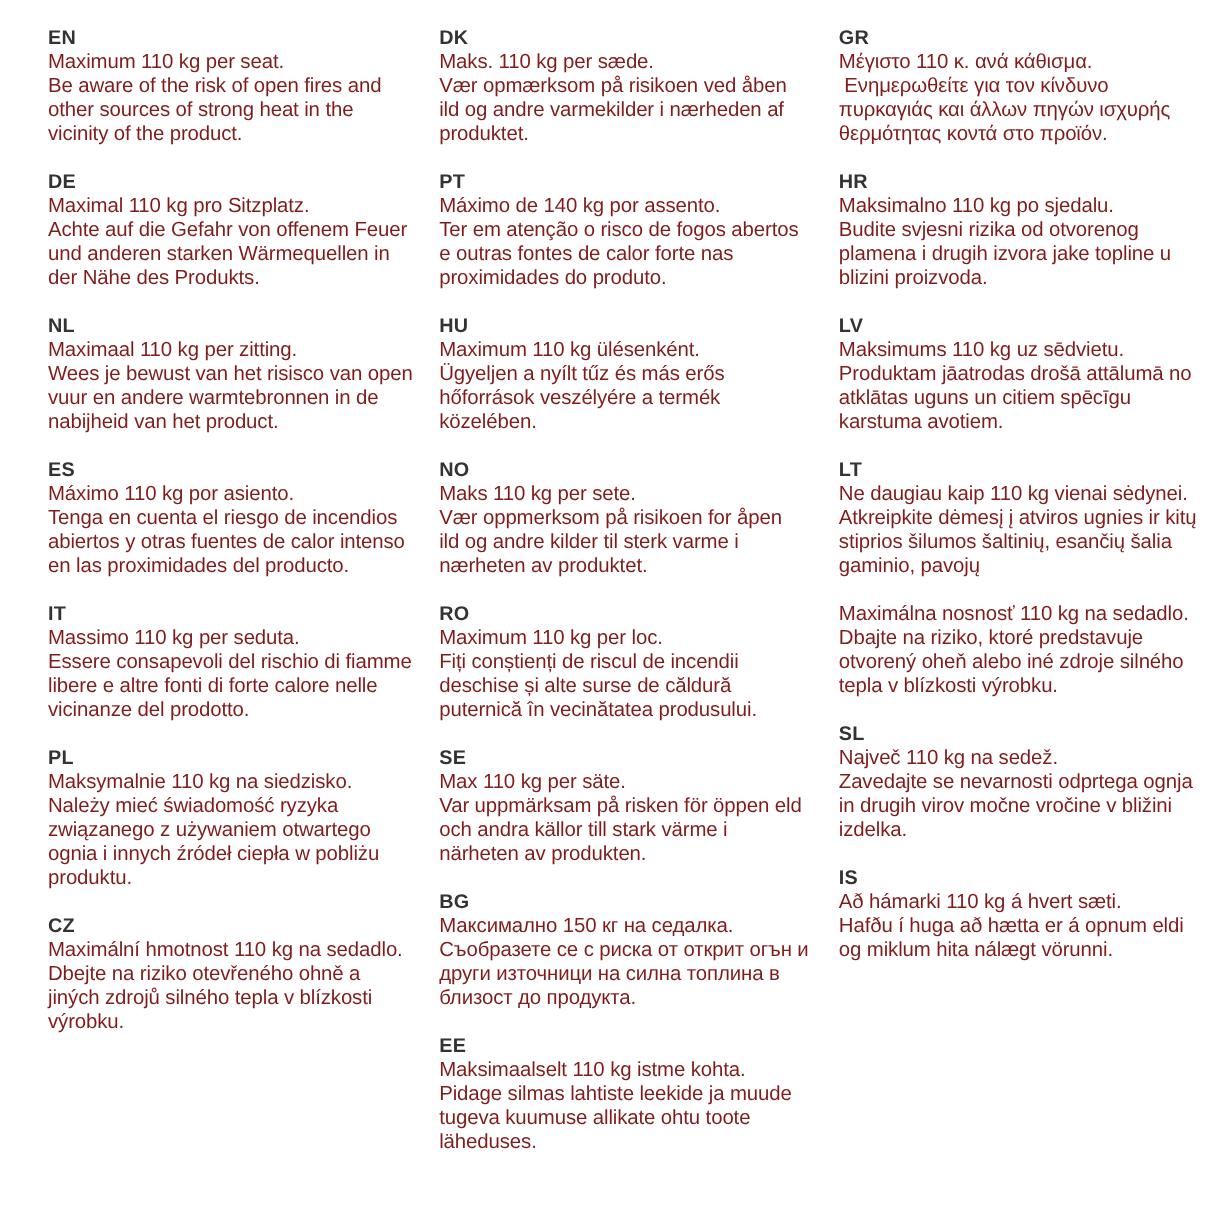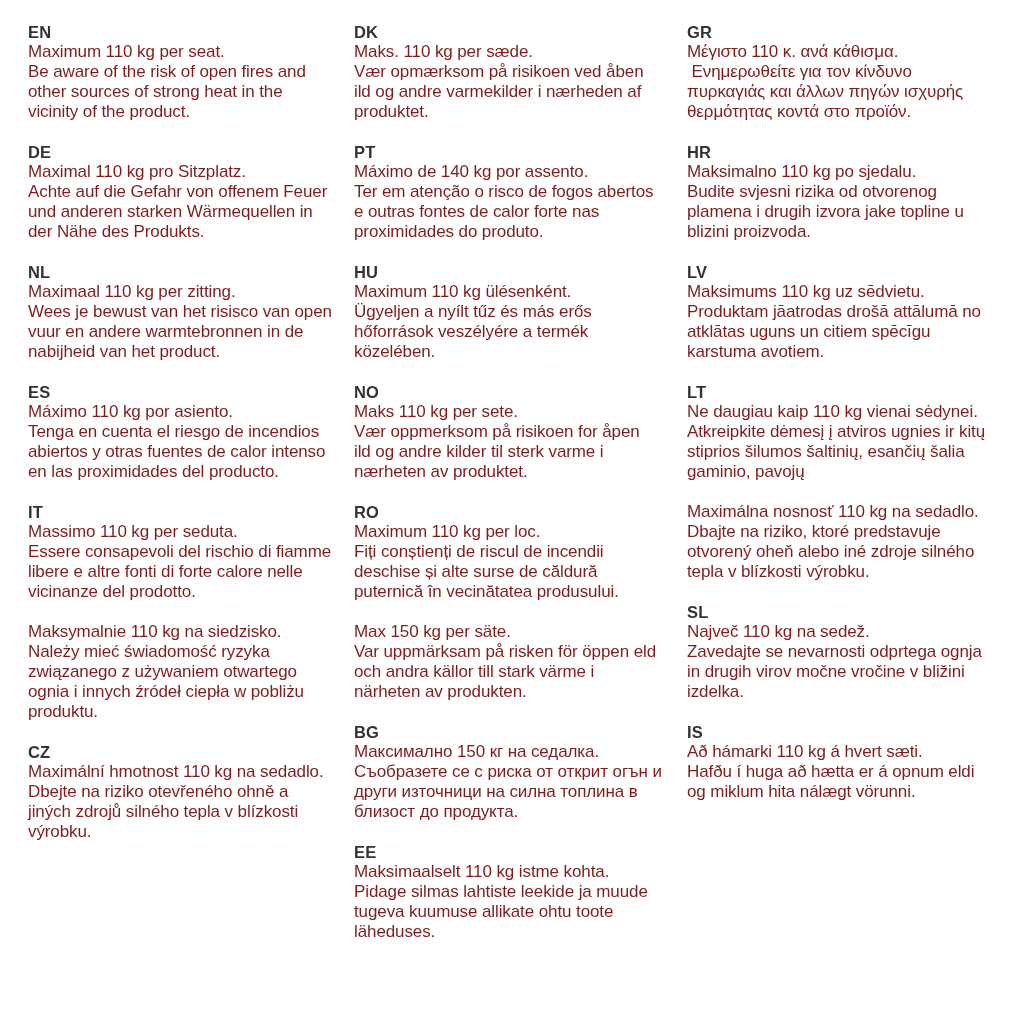--- a/index.html
+++ b/index.html
@@ -11,21 +11,21 @@
     width: 1024px;
     height: 1024px;
     font-family: "Liberation Sans", sans-serif;
     color: #3c3c3c;
     overflow: hidden;
   }
   .sheet {
     box-sizing: border-box;
     width: 1024px;
     height: 1024px;
-    padding: 22px 0 0 28px;
+    padding: 22px 0 0 40px;
     display: grid;
     grid-template-columns: 326px 333px 341px;
     align-items: start;
   }
   .col {
     display: block;
   }
   .block {
     margin: 0 0 20px 0;
   }
@@ -81,20 +81,21 @@
 en las proximidades del producto.</p>
     </section>
     <section class="block">
       <h2>IT</h2>
       <p>Massimo 110 kg per seduta.
 Essere consapevoli del rischio di fiamme
 libere e altre fonti di forte calore nelle
 vicinanze del prodotto.</p>
     </section>
     <section class="block">
+      <h2>PL</h2>
       <p>Maksymalnie 110 kg na siedzisko.
 Należy mieć świadomość ryzyka
 związanego z używaniem otwartego
 ognia i innych źródeł ciepła w pobliżu
 produktu.</p>
     </section>
     <section class="block">
       <h2>CZ</h2>
       <p>Maximální hmotnost 110 kg na sedadlo.
 Dbejte na riziko otevřeného ohně a
@@ -133,21 +134,22 @@
 nærheten av produktet.</p>
     </section>
     <section class="block">
       <h2>RO</h2>
       <p>Maximum 110 kg per loc.
 Fiți conștienți de riscul de incendii
 deschise și alte surse de căldură
 puternică în vecinătatea produsului.</p>
     </section>
     <section class="block">
-      <p>Max 150 kg per säte.
+      <h2>SE</h2>
+      <p>Max 110 kg per säte.
 Var uppmärksam på risken för öppen eld
 och andra källor till stark värme i
 närheten av produkten.</p>
     </section>
     <section class="block">
       <h2>BG</h2>
       <p>Максимално 150 кг на седалка.
 Съобразете се с риска от открит огън и
 други източници на силна топлина в
 близост до продукта.</p>

